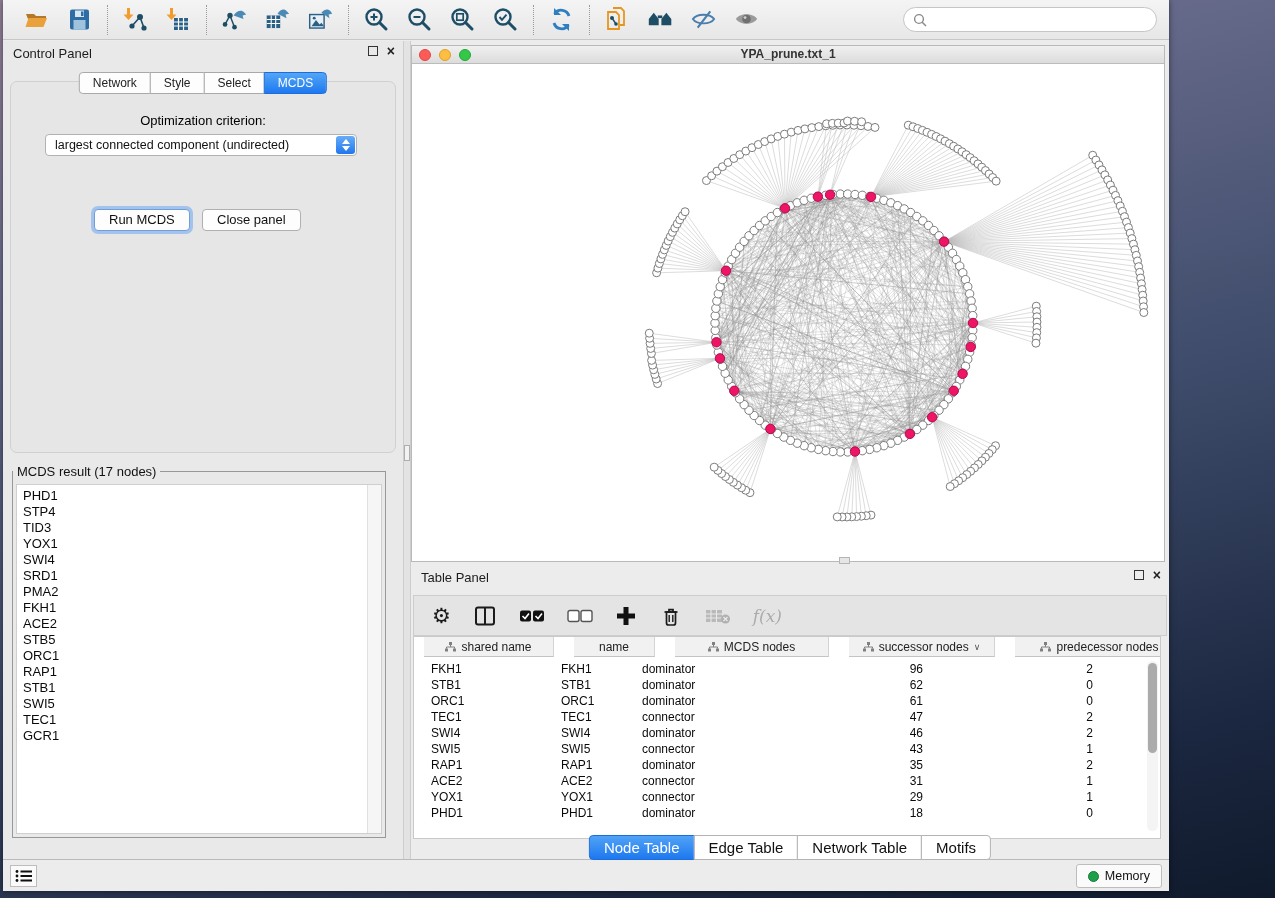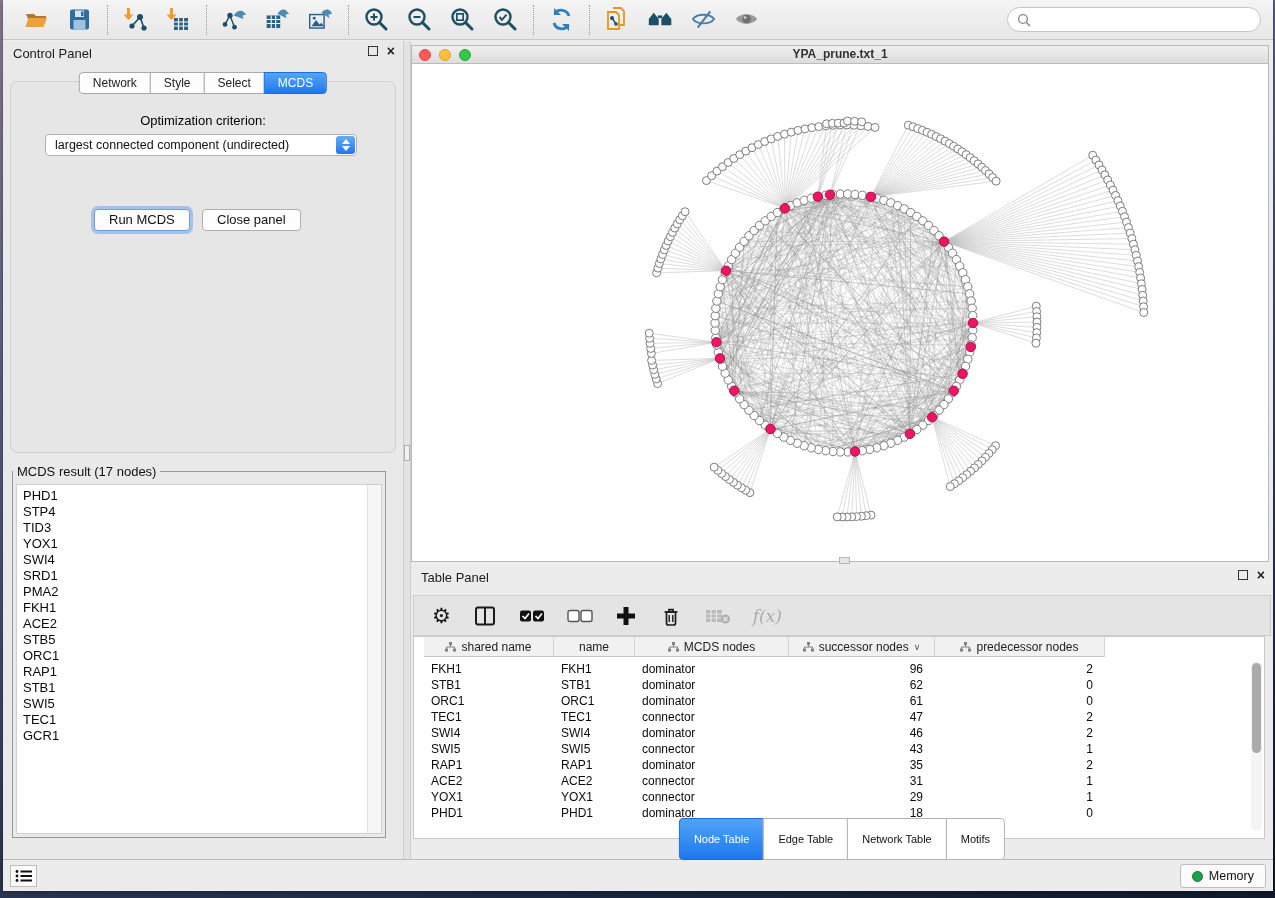--- a/index.html
+++ b/index.html
@@ -1,19 +1,19 @@
 <!DOCTYPE html>
 <html><head>
 <meta charset="utf-8">
 <style>
   * { margin:0; padding:0; box-sizing:border-box; }
   html,body { width:1275px; height:898px; overflow:hidden;
     font-family:"Liberation Sans",sans-serif;
     background:linear-gradient(165deg,#948099 0%,#6b6d8e 22%,#3f4c6b 55%,#1b2740 85%,#101a2c 100%); }
-  #app { position:absolute; left:3px; top:0; width:1270px; height:891px; background:#ececec; box-shadow:0 0 6px rgba(0,0,0,.5); }
+  #app { position:absolute; left:3px; top:0; width:1166px; height:891px; background:#ececec; box-shadow:0 0 6px rgba(0,0,0,.5); }
 
   
   #toolbar { position:absolute; top:0; left:0; right:0; height:40px;
     background:linear-gradient(#f4f4f4,#e7e7e7); border-bottom:1px solid #c7c7c7;
     display:flex; align-items:center; padding:0 6px; }
   .tb-group { display:flex; align-items:center; gap:16px; padding:0 14px; }
   .tb-sep { width:0; height:30px; border-left:1px dotted #9a9a9a; }
   .tb-btn { width:27px; height:27px; display:flex; align-items:center; justify-content:center; cursor:default; }
   #search-box { margin-left:auto; margin-right:6px; width:254px; height:25px; background:#fff;
     border:1px solid #c5c5c5; border-radius:13px; display:flex; align-items:center; padding:0 9px; gap:5px; }
@@ -79,21 +79,21 @@
   #tbl { position:absolute; left:2px; right:8px; top:71px; bottom:20px; background:#fff; border:1px solid #c9c9c9; overflow:hidden; }
   #tbl-head { position:absolute; left:0; top:0; height:20px; display:flex; }
   .th { background:#f1f1f1; border-right:1px solid #d4d4d4; border-bottom:1px solid #c4c4c4; display:flex; align-items:center; justify-content:center; gap:5px; font-size:12px; color:#222; }
   .tr { position:absolute; left:0; height:16px; display:flex; }
   .td { font-size:12px; color:#0a0a0a; line-height:16px; padding:0 7px; white-space:nowrap; overflow:hidden; }
   .td.num { text-align:right; padding-right:12px; }
   #tbl-scroll { position:absolute; right:2px; top:24px; width:11px; height:170px; background:#f4f4f4; border-radius:6px; }
   #tbl-thumb { position:absolute; left:1px; right:1px; top:2px; height:90px; background:#ababab; border-radius:5px; }
 
   #tp-tabs { position:absolute; bottom:-1px; left:50%; transform:translateX(-50%); display:flex; z-index:2; }
-  .tp-tab { font-size:11px; padding:14px 14px; background:#fff; border:1px solid #b3b3b3; margin-left:-1px; color:#111; white-space:nowrap; }
+  .tp-tab { font-size:15px; padding:3px 14px; background:#fff; border:1px solid #b3b3b3; margin-left:-1px; color:#111; white-space:nowrap; }
   .tp-tab:first-child { border-radius:4px 0 0 4px; margin-left:0; }
   .tp-tab:last-child { border-radius:0 4px 4px 0; }
   .tp-tab.active { background:linear-gradient(#51a3f6,#1d78ef); color:#fff; border-color:#1c6cdc; }
 
   
   #status-bar { position:absolute; left:0; right:0; bottom:0; height:32px; background:#ececec; border-top:1px solid #bababa; }
   #tasks-btn { position:absolute; left:7px; top:5px; width:27px; height:22px; background:#fbfbfb; border:1px solid #bdbdbd; display:flex; align-items:center; justify-content:center; }
   #memory-btn { position:absolute; right:7px; top:4px; height:24px; background:#fbfbfb; border:1px solid #bdbdbd; border-radius:3px; display:flex; align-items:center; gap:6px; padding:0 11px; font-size:12.5px; color:#111; }
   .green-dot { width:11px; height:11px; border-radius:50%; background:#1ea04b; border:1px solid #157a38; }
 </style>
@@ -1421,21 +1421,21 @@
           <svg width="26" height="18" viewBox="0 0 26 18">
               <rect x="1" y="3" width="16" height="12" fill="#b9b9b9"></rect>
               <path d="M1 7h16M1 11h16M6 3v12M11.5 3v12" stroke="#e9e9e9" stroke-width="1.1"></path>
               <circle cx="20.5" cy="12" r="4.5" fill="#b0b0b0"></circle>
               <path d="M18.5 10l4 4M22.5 10l-4 4" stroke="#e9e9e9" stroke-width="1.3"></path>
             </svg>
         </span>
         <span class="tp-icon fx-glyph">f(x)</span>
       </div>
       <div id="tbl">
-        <div id="tbl-head" style="padding-left: 10px;">
+        <div id="tbl-head" style="padding-left: 10px; gap: 20px;">
             <div class="th" style="width: 130px;">
               <span style="display:flex">
                 <svg width="11" height="10" viewBox="0 0 11 10">
                   <rect x="4" y="0" width="3" height="3" fill="#808080"></rect>
                   <rect x="0" y="6.5" width="3" height="3" fill="#808080"></rect>
                   <rect x="8" y="6.5" width="3" height="3" fill="#808080"></rect>
                   <path d="M5.5 3v2M1.5 6.5V5h8v1.5" stroke="#808080" fill="none"></path>
                 </svg>
               </span>
               <span>shared name</span>

